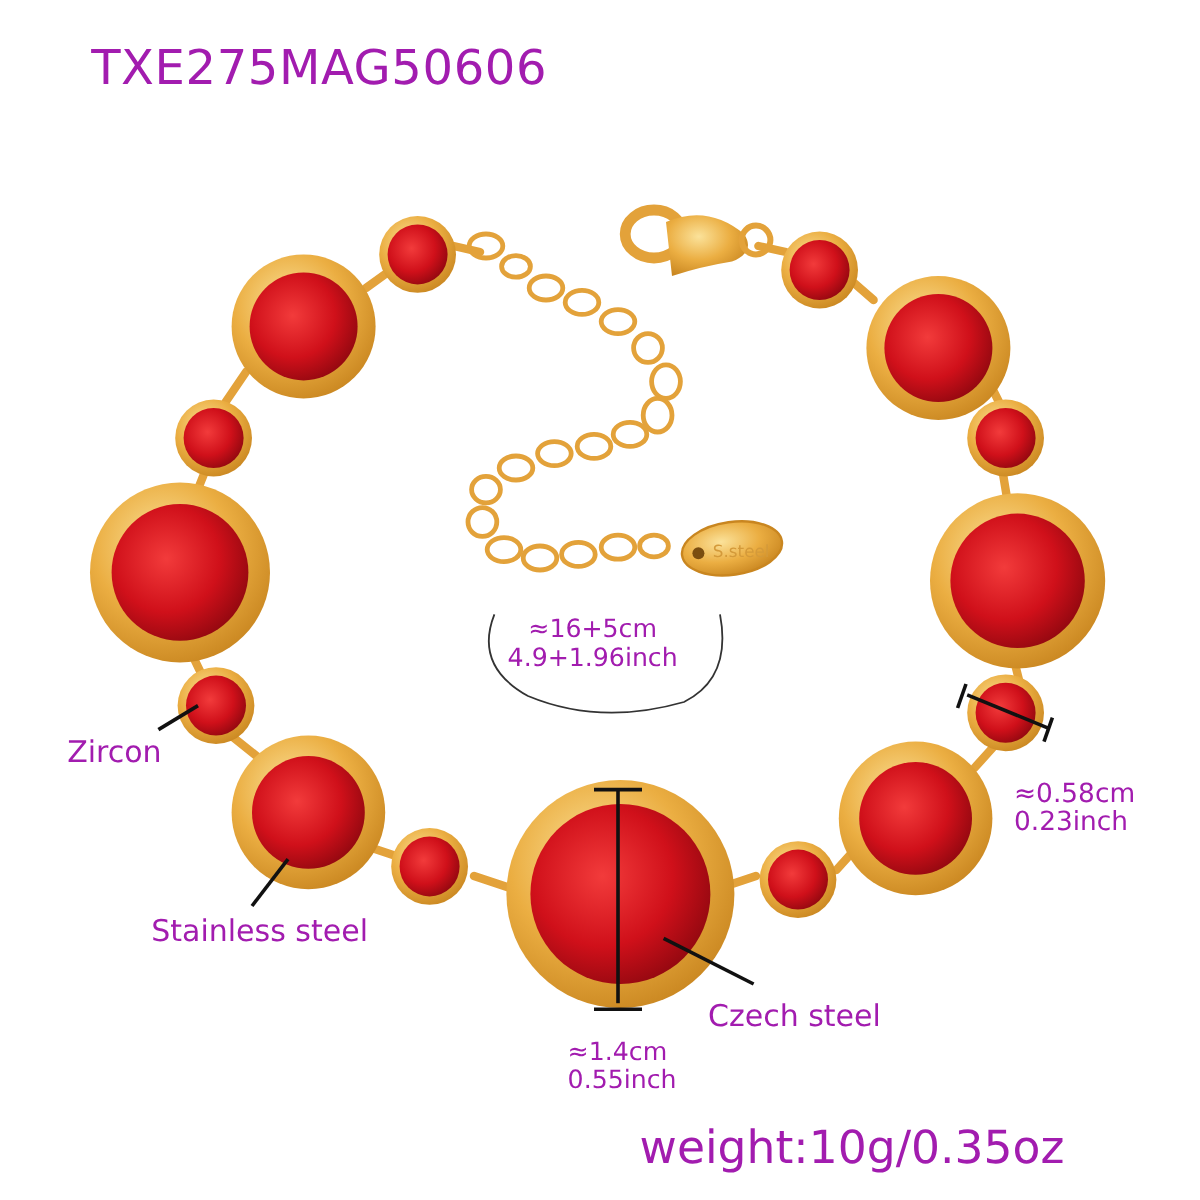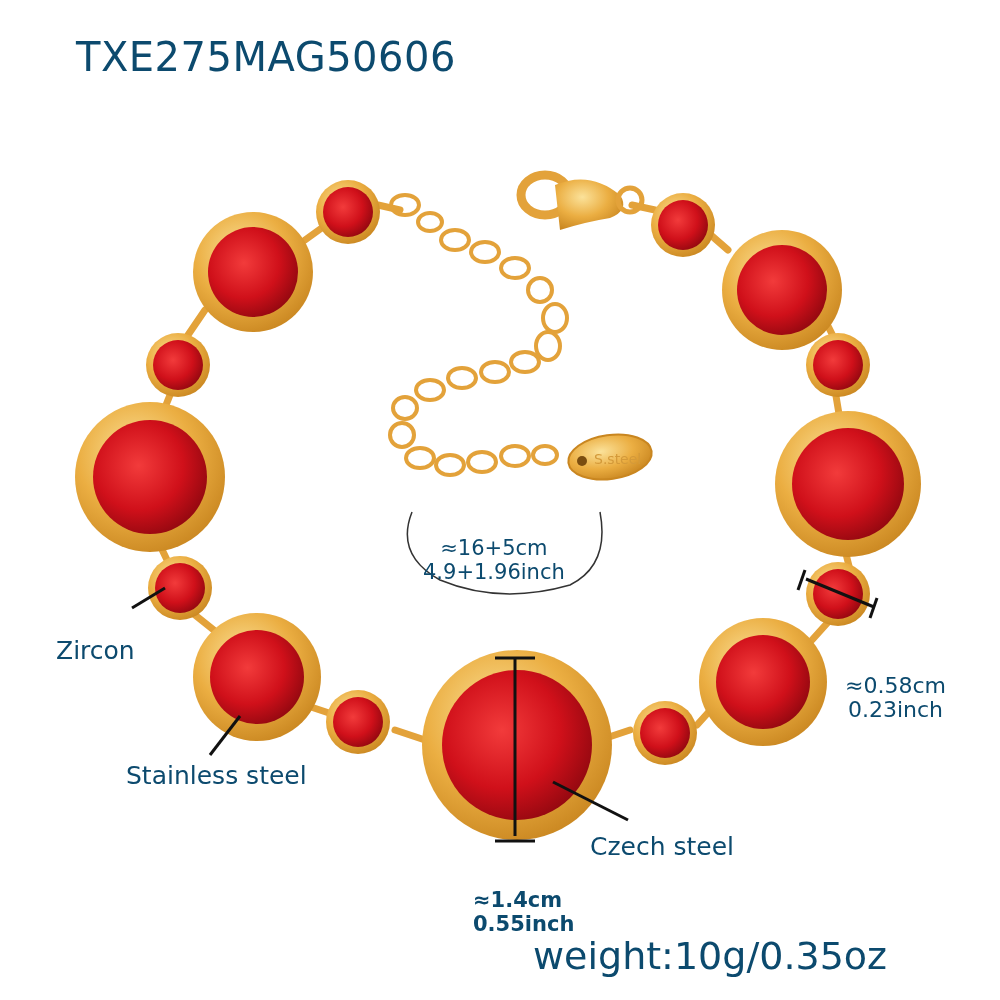--- a/index.html
+++ b/index.html
@@ -1,21 +1,21 @@
 <!DOCTYPE html>
 <html><head>
 <meta charset="utf-8">
 <style>
   html, body { margin:0; padding:0; background:#ffffff; }
   body { width:1000px; height:1000px; position:relative; overflow:hidden;
          font-family:"DejaVu Sans", "Liberation Sans", sans-serif; color:#000; }
-  .txt { position:absolute; white-space:nowrap; color:#0c4a6e; }
+  .txt { position:absolute; white-space:nowrap; color:#a21caf; }
   .sku { left:76px; top:34px; font-size:40px; letter-spacing:0.5px; }
   .label { font-size:25px; }
-  .dim { font-size:21px; line-height:24px;margin-top:24px; }
+  .dim { font-size:21px; line-height:24px; }
   .weight { left:517px; top:934px; font-size:38px;margin-left:16px; }
   svg.art { position:absolute; left:0; top:0; }
 </style>
 </head>
 <body>
 
 <svg class="art" width="1000" height="1000" viewBox="0 0 1000 1000">
   <defs>
     <radialGradient id="goldG" cx="40%" cy="35%" r="70%">
       <stop offset="0%" stop-color="#FBE29A"></stop>
@@ -168,27 +168,27 @@
   </g>
 </svg>
 
 <div class="txt sku">TXE275MAG50606</div>
 
 <div class="txt dim" style="left:423px; top:512px; text-align:center;">
   <div>≈16+5cm</div>
   <div>4.9+1.96inch</div>
 </div>
 
-<div class="txt label" style="left:56px; top:636px;text-align:right;">Zircon</div>
+<div class="txt label" style="left:56px; top:612px;text-align:right;">Zircon</div>
 <div class="txt label" style="left:126px; top:761px;">Stainless steel</div>
 <div class="txt label" style="left:590px; top:832px;">Czech steel</div>
 
-<div class="txt dim" style="left:845px; top:650px; font-size:22px;text-align:center;">
+<div class="txt dim" style="left:845px; top:650px; font-size:22px;">
   <div>≈0.58cm</div>
   <div>0.23inch</div>
 </div>
 
-<div class="txt dim" style="left:473px; top:864px;font-weight:bold;">
+<div class="txt dim" style="left:473px; top:864px;">
   <div>≈1.4cm</div>
   <div>0.55inch</div>
 </div>
 
 <div class="txt weight">weight:10g/0.35oz</div>
 
 </body></html>

